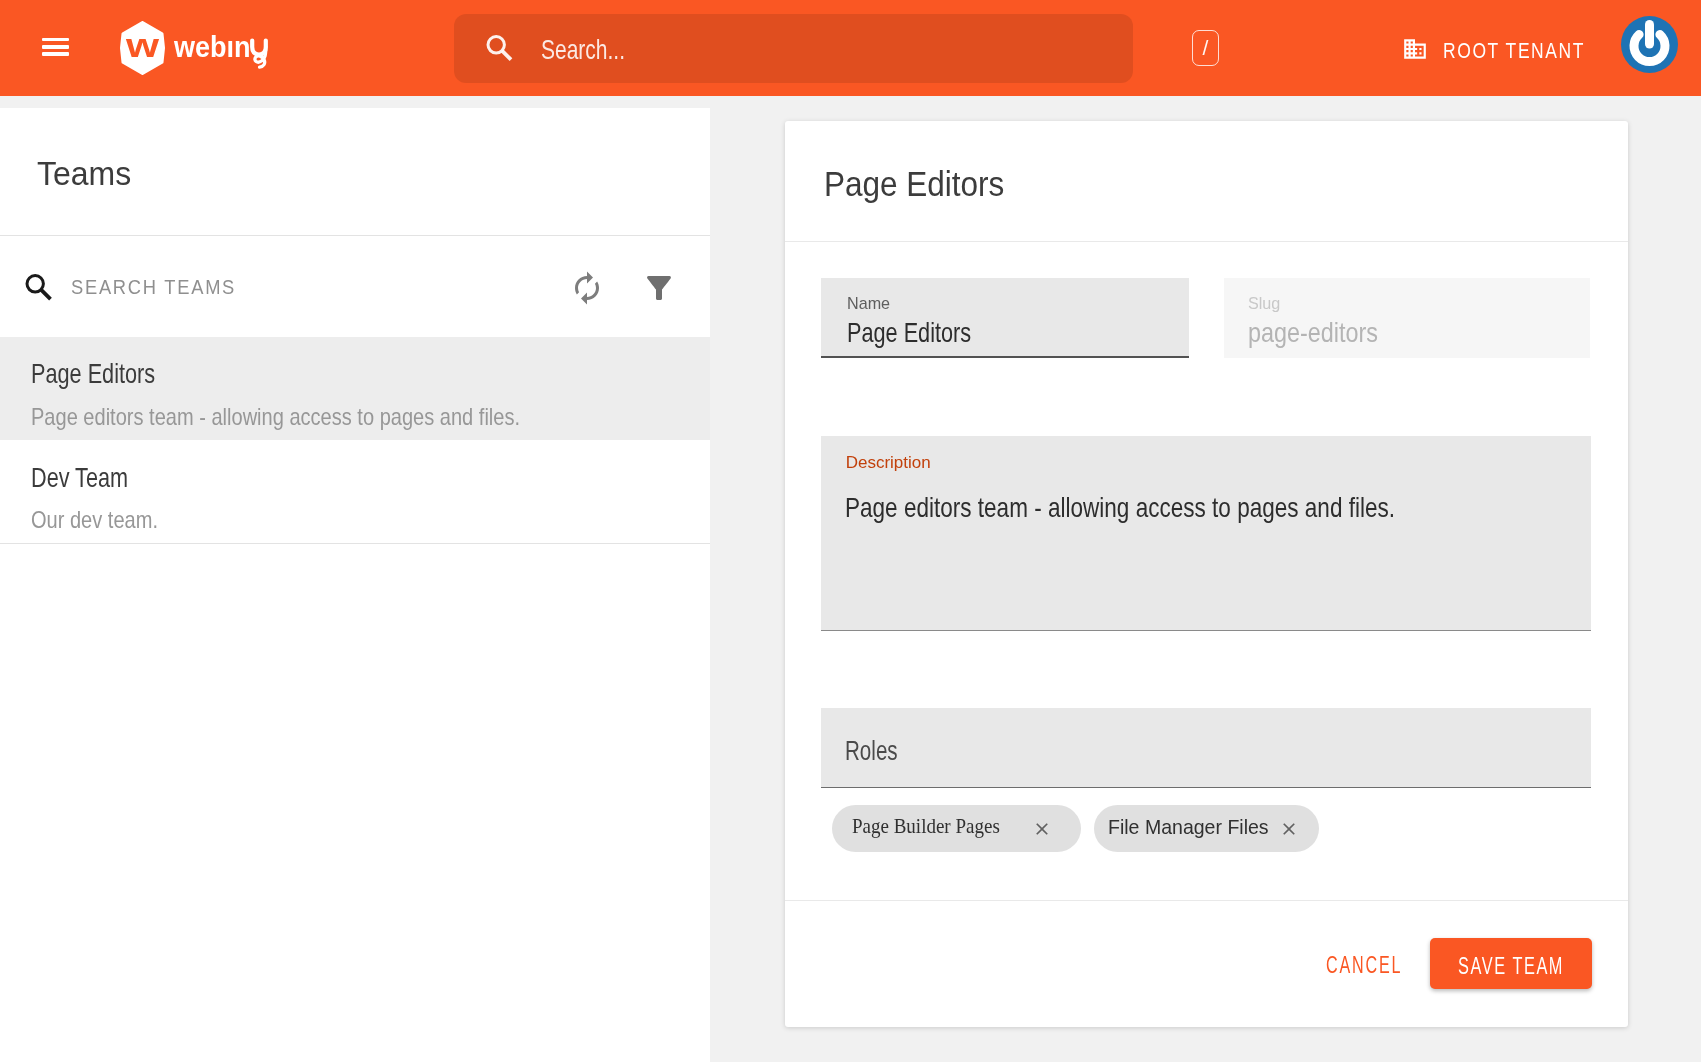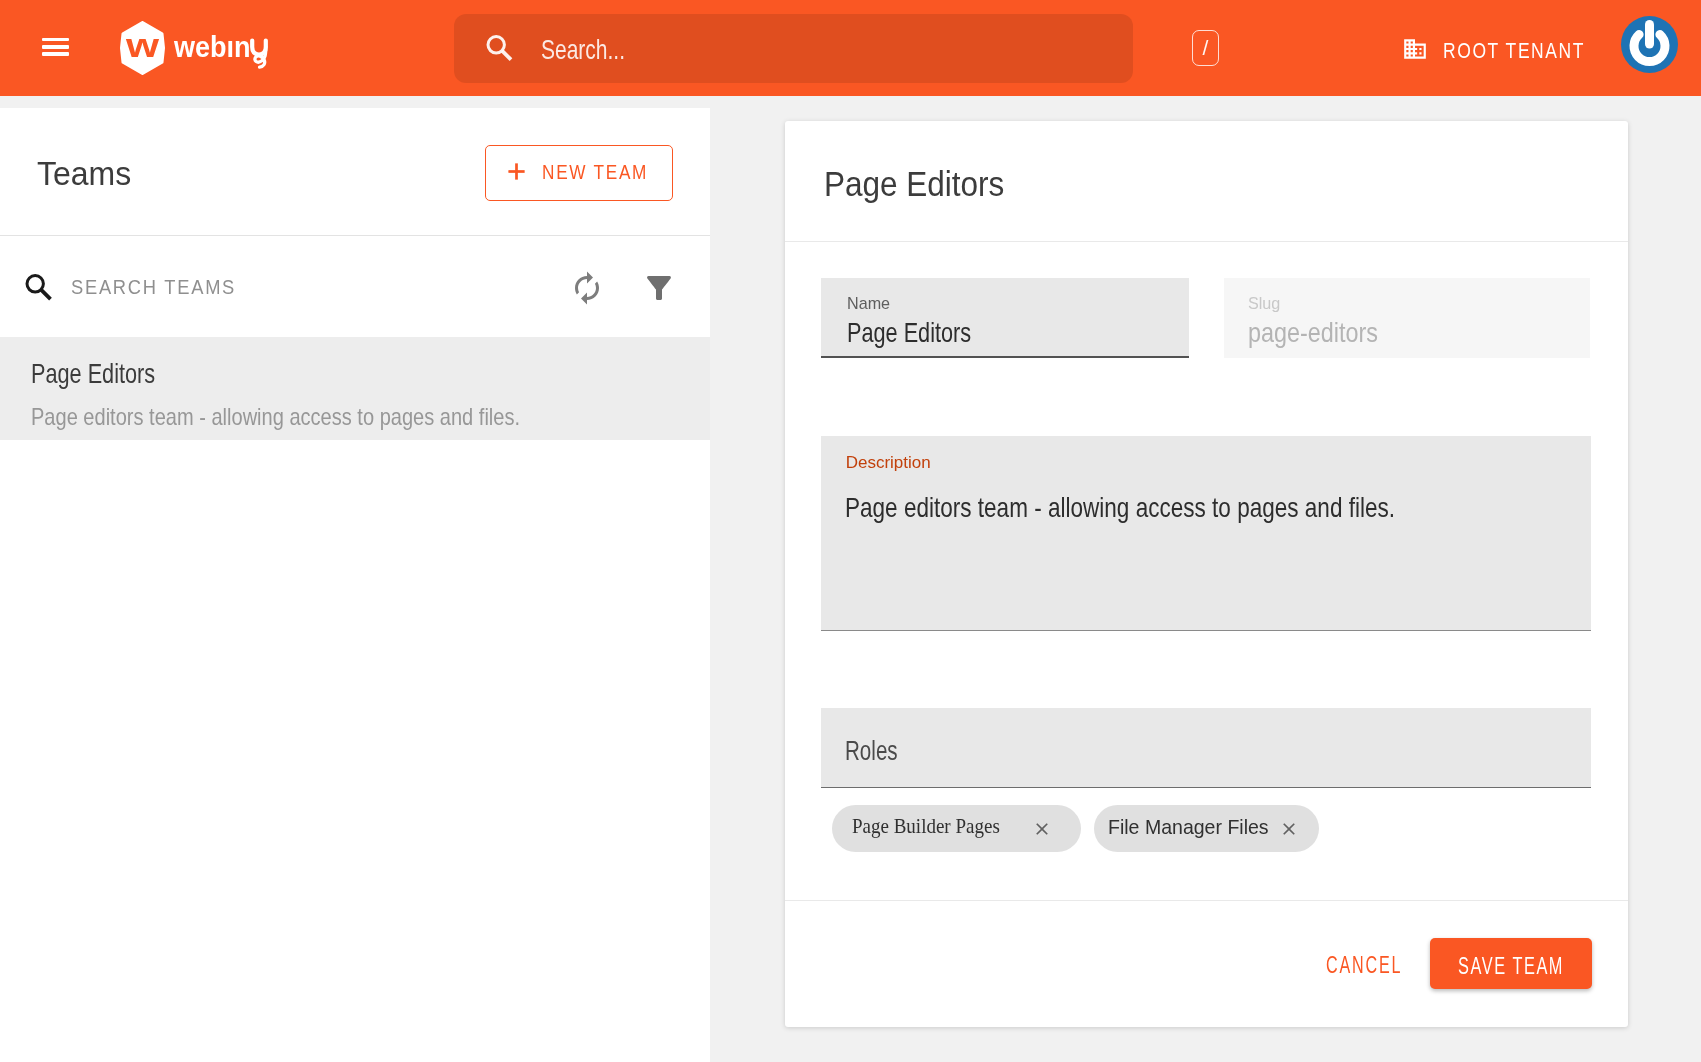--- a/index.html
+++ b/index.html
@@ -27,46 +27,42 @@
 .field { position:absolute; background:#e8e8e8; }
 .chip { position:absolute; top:684px; height:47px; background:#e0e0e0; border-radius:23.5px; }
 #saveteam { position:absolute; left:645px; top:817px; width:162px; height:51px; background:#fa5723; border-radius:5px; box-shadow:0 2px 4px rgba(0,0,0,0.28); }
 </style>
 </head>
 <body>
 <div id="app">
 
   <div id="leftpanel">
     <div class="tx" style="left:37px; top:47.5px; font-size:34px; color:#3c3c3c; transform:scaleX(0.94);">Teams</div>
-    <div id="newteam">
-      <svg style="position:absolute; left:21px; top:16px;" width="19" height="19" viewBox="0 0 21 21">
-          <g stroke="#fa5723" stroke-width="3" stroke-linecap="butt">
-            <line x1="10.5" y1="1.5" x2="10.5" y2="19.5"></line>
-            <line x1="1.5" y1="10.5" x2="19.5" y2="10.5"></line>
-          </g>
-        </svg>
-      <div class="tx" style="left:56px; top:16px; font-size:20px; letter-spacing:2px; color:#fa5723; transform:scaleX(0.86);">NEW TEAM</div>
-    </div>
     <div class="hdivider" style="top:127px; width:710px;"></div>
 
     <svg style="position:absolute; left:24px; top:163px;" width="30" height="30" viewBox="0 0 30 30">
         <circle cx="11.2" cy="12.8" r="8.2" fill="none" stroke="#1a1a1a" stroke-width="3"></circle>
         <line x1="17.2" y1="18.8" x2="26.5" y2="28.1" stroke="#1a1a1a" stroke-width="3.8"></line>
       </svg>
     <div class="tx" style="left:71px; top:167.5px; font-size:21px; letter-spacing:2px; color:#8f8f8f; transform:scaleX(0.872);">SEARCH TEAMS</div>
     <svg style="position:absolute; left:569px; top:162px;" width="36" height="36" viewBox="0 0 24 24" fill="#7d7d7d">
         <path d="M12 6v3l4-4-4-4v3c-4.42 0-8 3.58-8 8 0 1.57.46 3.03 1.24 4.26L6.7 14.8c-.45-.83-.7-1.79-.7-2.8 0-3.31 2.69-6 6-6zm6.76 1.74L17.3 9.2c.44.84.7 1.79.7 2.8 0 3.31-2.69 6-6 6v-3l-4 4 4 4v-3c4.42 0 8-3.58 8-8 0-1.57-.46-3.03-1.24-4.26z"></path>
       </svg>
     <svg style="position:absolute; left:641px; top:162px;" width="36" height="36" viewBox="0 0 24 24" fill="#6f6f6f">
         <path d="M4.25 5.61C6.27 8.2 10 13 10 13v6c0 .55.45 1 1 1h2c.55 0 1-.45 1-1v-6s3.72-4.79 5.74-7.39C20.25 4.95 19.78 4 18.95 4H5.04c-.83 0-1.3.95-.79 1.61z"></path>
       </svg>
 
     <div class="row" style="top:229px; background:#ededed;">
       <div class="tx" style="left:31px; top:23.4px; font-size:28px; color:#3b3b3b; transform:scaleX(0.774);">Page Editors</div>
       <div class="tx" style="left:31px; top:67.6px; font-size:24px; color:#979797; transform:scaleX(0.835);">Page editors team - allowing access to pages and files.</div>
+    </div>
+    <div class="row" style="top:332.8px;">
+      <div class="tx" style="left:31px; top:23.4px; font-size:28px; color:#3b3b3b; transform:scaleX(0.773);">Dev Team</div>
+      <div class="tx" style="left:31px; top:67.6px; font-size:24px; color:#979797; transform:scaleX(0.835);">Our dev team.</div>
+      <div class="hdivider" style="top:102.5px; width:710px;"></div>
     </div>
   </div>
 
   <div id="card">
     <div class="tx" style="left:38.6px; top:45px; font-size:35px; color:#3c3c3c; transform:scaleX(0.90);">Page Editors</div>
     <div class="cdiv" style="top:119.7px;"></div>
 
     <div class="field" style="left:36px; top:157px; width:368px; height:80px; border-bottom:2px solid #525252;">
       <div class="tx" style="left:25.6px; top:17px; font-size:17px; color:#5e5e5e; transform:scaleX(0.95);">Name</div>
       <div class="tx" style="left:25.5px; top:41px; font-size:28px; color:#2d2d2d; transform:scaleX(0.774);">Page Editors</div>

